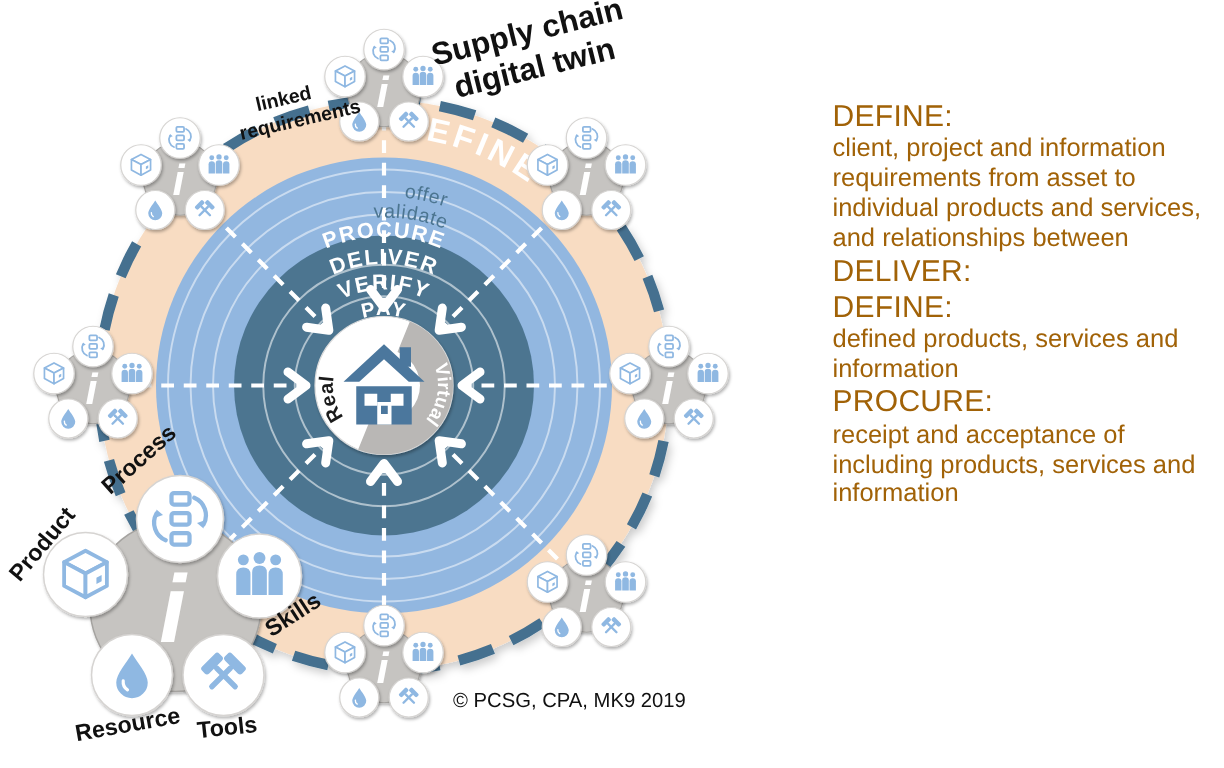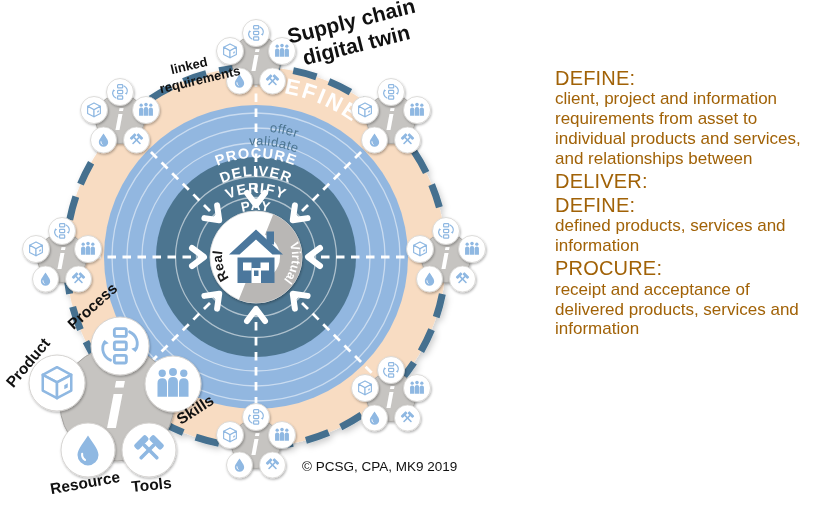--- a/index.html
+++ b/index.html
@@ -240,19 +240,19 @@
   </div>
   <div class="item">
     <div class="term">DELIVER:</div>
   </div>
   <div class="item">
     <div class="term">DEFINE:</div>
     <div class="desc">defined products, services and information</div>
   </div>
   <div class="item">
     <div class="term">PROCURE:</div>
-    <div class="desc">receipt and acceptance of delivered products, services and information</div>
+    <div class="desc">receipt and acceptance of including products, services and information</div>
   </div>
   <div class="item">
   </div>
 </div>
 
 </div>
 
 </body></html>

